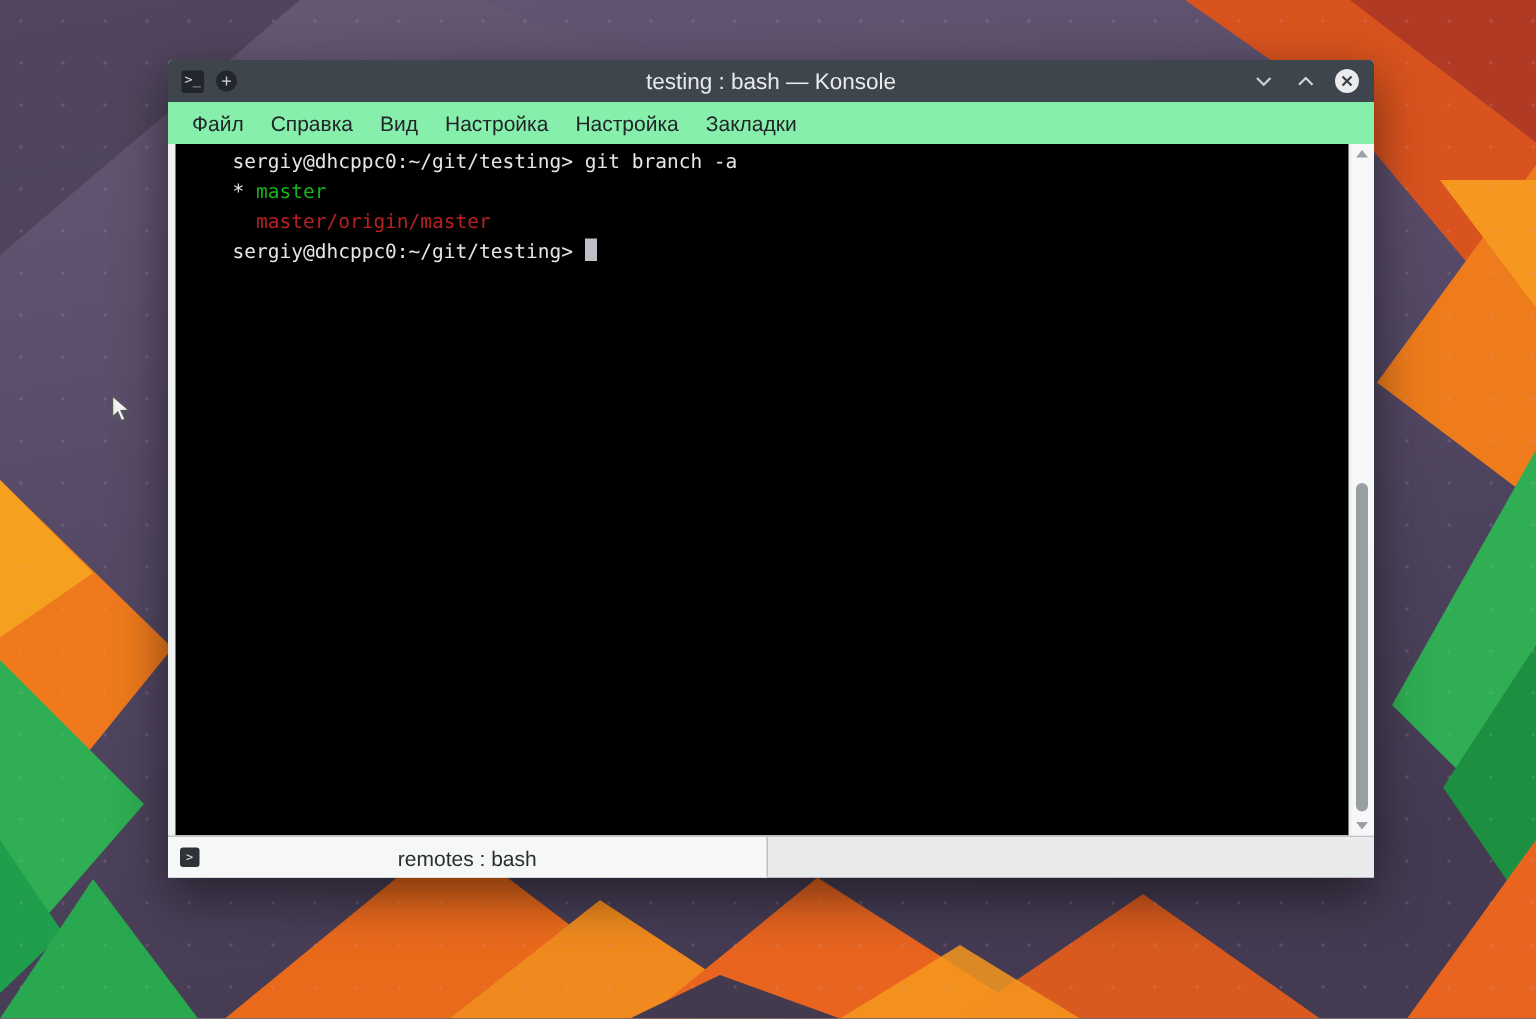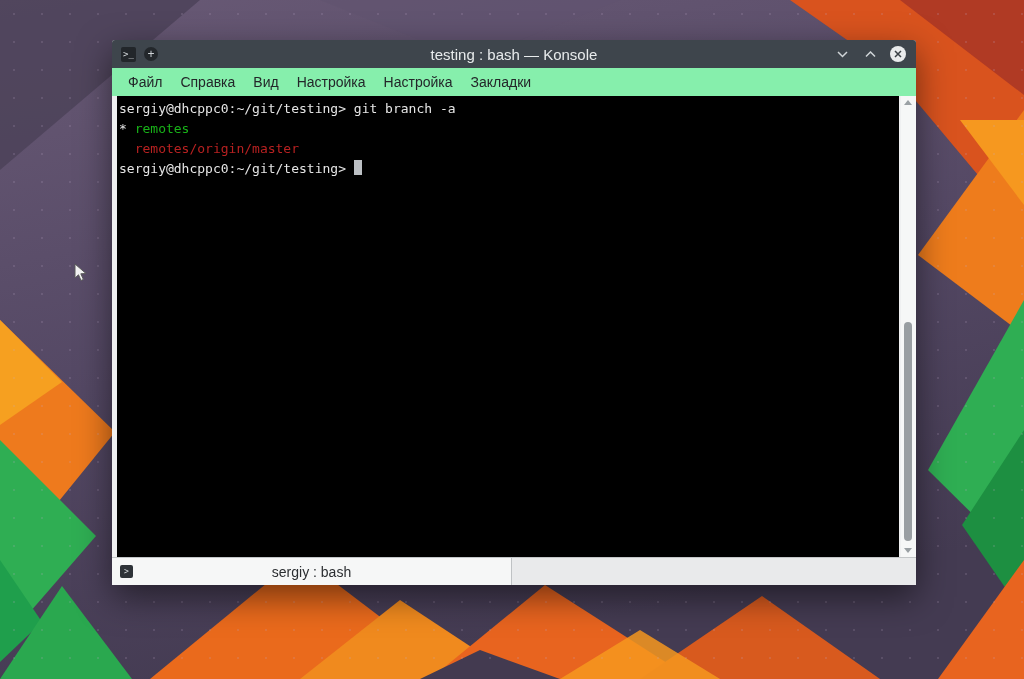--- a/index.html
+++ b/index.html
@@ -48,21 +48,21 @@
   .menu-item { padding:5px 9px; cursor:default; }
 
   
   .terminal-row { flex:1; display:flex; background:#eff0f1; min-height:0; }
   .terminal {
     flex:1; background:#000; margin-left:5px;
     padding:3px 2px 3px 2px;
     font-family:"DejaVu Sans Mono",monospace; font-size:13px; line-height:20px;
     overflow:hidden;
   }
-  .term-line { white-space:pre; }
+  .term-line { white-space:pre;margin-left:36px; }
   .cursor { display:inline-block; width:8px; height:15px; vertical-align:-2px; }
 
   .scrollbar { width:15px; position:relative; background:#f6f7f7; margin-left:2px; }
   .sb-arrow { position:absolute; left:3px; width:0; height:0; border-left:4px solid transparent; border-right:4px solid transparent; }
   .sb-up { top:4px; border-bottom:5px solid #9aa0a4; }
   .sb-down { bottom:4px; border-top:5px solid #9aa0a4; }
   .sb-thumb { position:absolute; left:3px; width:8px; top:49%; height:47.5%; background:#999ea2; border-radius:4px; }
 
   
   .tabbar {
@@ -162,33 +162,33 @@
         <div class="menu-item">Справка</div>
         <div class="menu-item">Вид</div>
         <div class="menu-item">Настройка</div>
         <div class="menu-item">Настройка</div>
         <div class="menu-item">Закладки</div>
       </div>
 
     <div class="terminal-row">
       <div class="terminal" style="background: rgb(0, 0, 0);">
           <div class="term-line"><span style="color: rgb(230, 230, 230);">sergiy@dhcppc0:~/git/testing&gt; </span><span style="color: rgb(230, 230, 230);">git branch -a</span></div>
-          <div class="term-line"><span style="color: rgb(230, 230, 230);">* </span><span style="color: rgb(24, 178, 24);">remotes</span></div>
-          <div class="term-line"><span style="color: rgb(230, 230, 230);">  </span><span style="color: rgb(184, 33, 33);">remotes/origin/master</span></div>
+          <div class="term-line"><span style="color: rgb(230, 230, 230);">* </span><span style="color: rgb(24, 178, 24);">master</span></div>
+          <div class="term-line"><span style="color: rgb(230, 230, 230);">  </span><span style="color: rgb(184, 33, 33);">master/origin/master</span></div>
           <div class="term-line"><span style="color: rgb(230, 230, 230);">sergiy@dhcppc0:~/git/testing&gt; </span><span class="cursor" style="background: rgb(188, 192, 196);"></span></div>
         </div>
       <div class="scrollbar">
         <div class="sb-arrow sb-up"></div>
         <div class="sb-thumb"></div>
         <div class="sb-arrow sb-down"></div>
       </div>
     </div>
 
     <div class="tabbar">
       <div class="tab">
         <div class="tab-icon">&gt;</div>
-        <span>sergiy : bash</span>
+        <span>remotes : bash</span>
       </div>
       <div class="tab-rest"></div>
     </div>
 
   </div>
 </div>
 
 </body></html>

